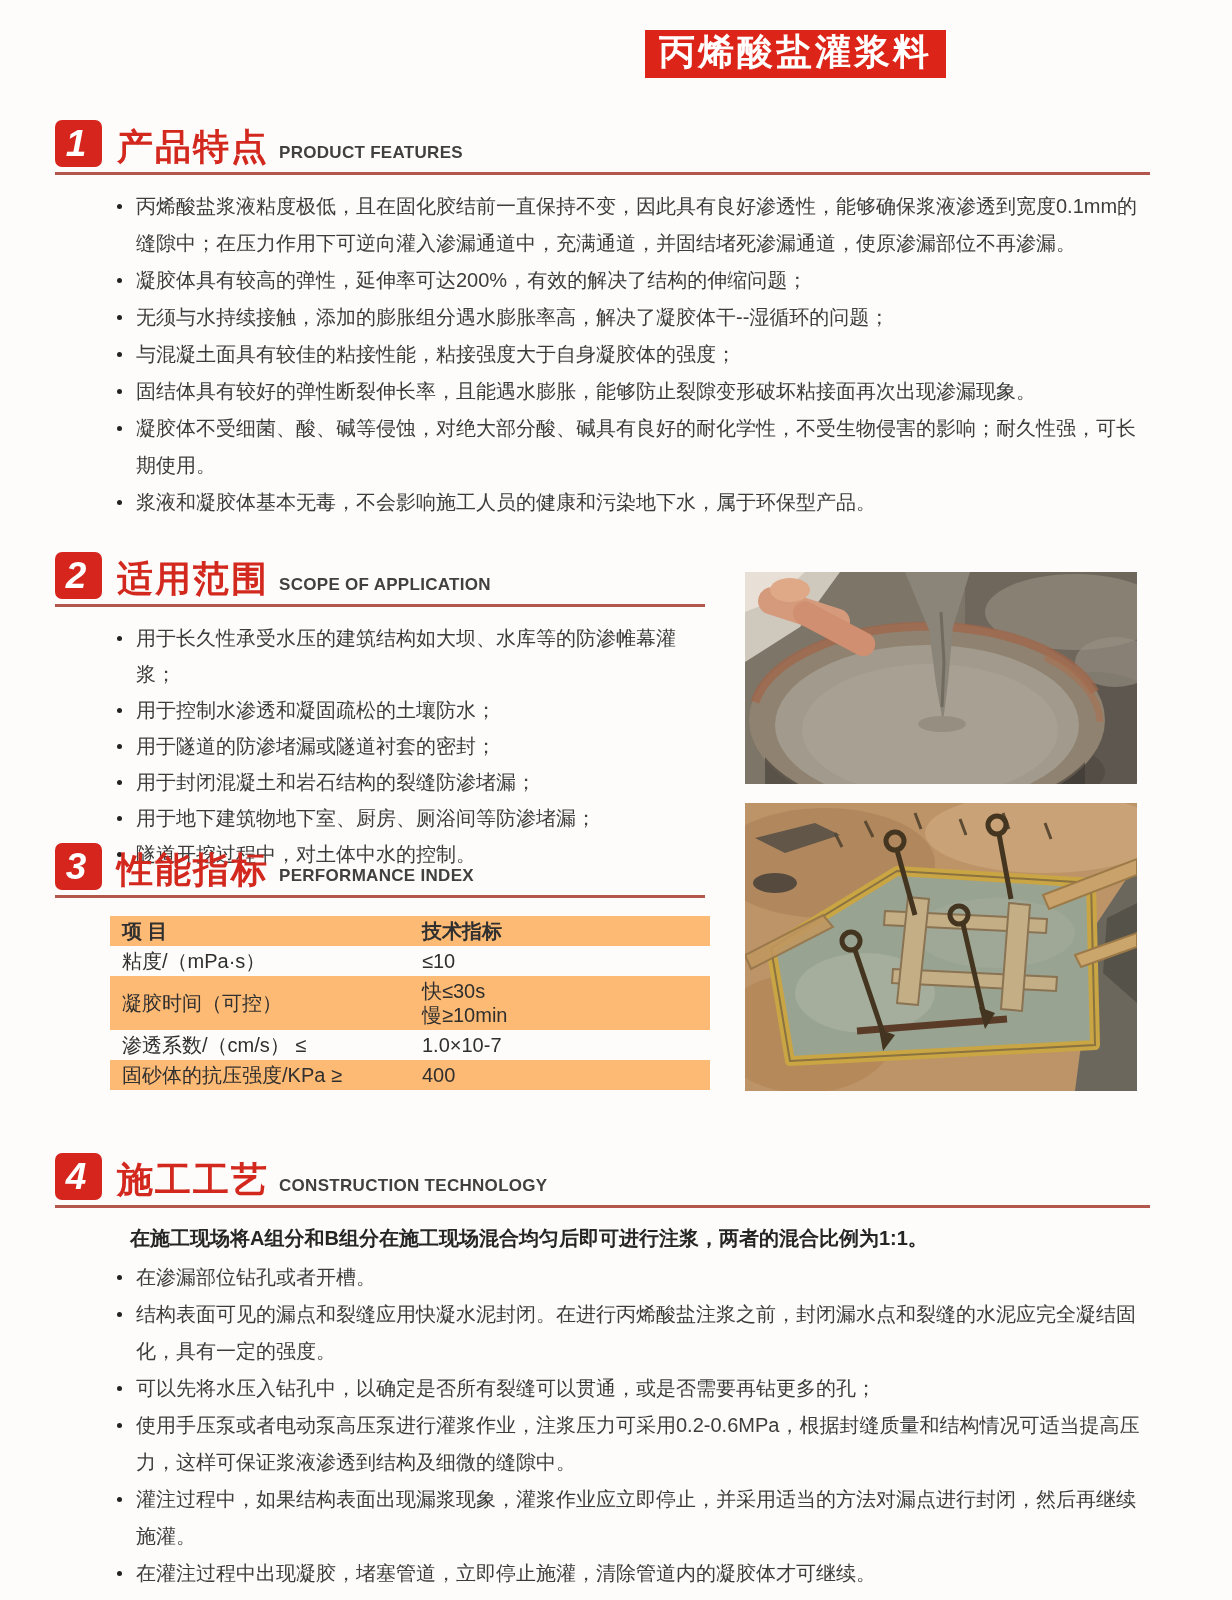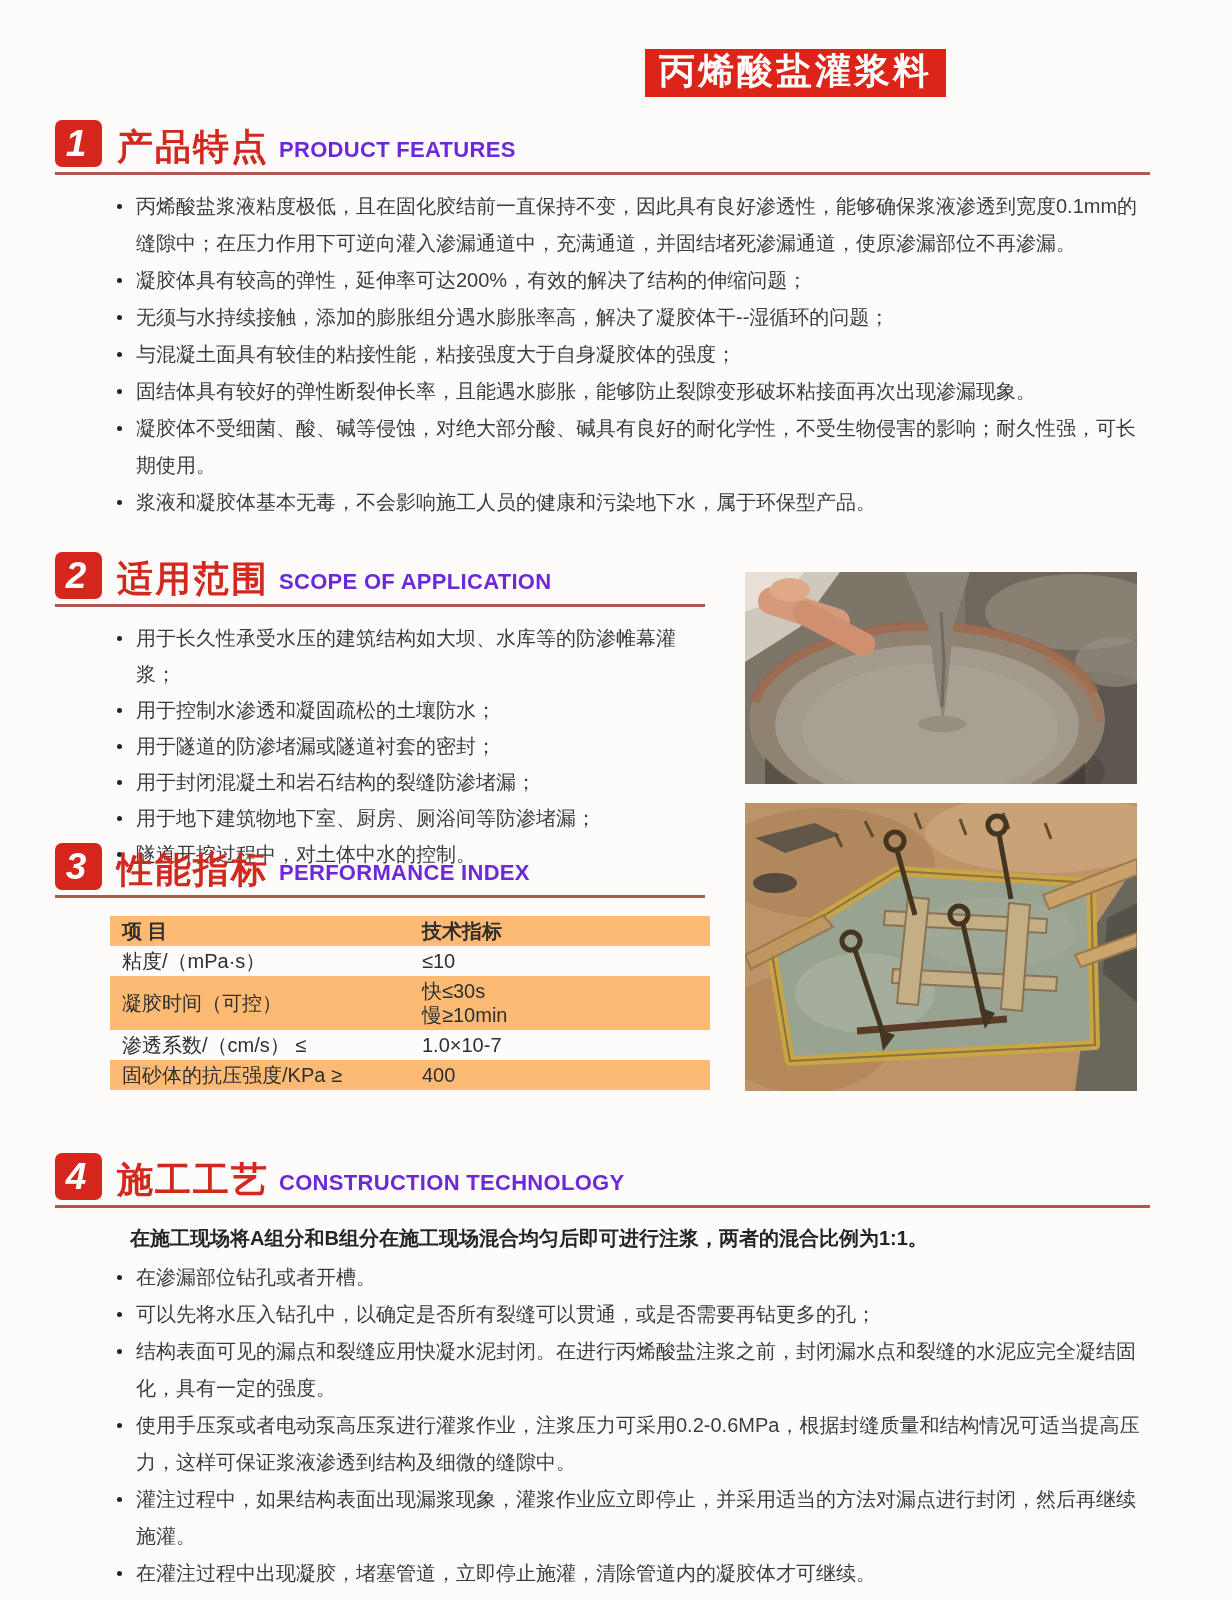--- a/index.html
+++ b/index.html
@@ -5,21 +5,21 @@
   * { margin:0; padding:0; box-sizing:border-box; }
   body { background:#ffffff; }
   .page {
     position:relative; width:1232px; height:1600px;
     background:#fdfcfb; overflow:hidden;
     font-family:"Liberation Sans","DejaVu Sans",sans-serif;
     color:#3c3c3c;
   }
   
   .banner {
-    position:absolute; left:645px; top:49px;
+    position:absolute; left:645px; top:30px;
     background:#dd2418; color:#ffffff;
     font-size:36px; font-weight:bold; letter-spacing:3px;
     padding:2px 14px 6px 14px; line-height:1.1;
   }
   
   .section { position:absolute; }
   .sec-header {
     display:flex; align-items:flex-end;
     border-bottom:3px solid #b3574d; padding-bottom:5px;
   }
@@ -27,21 +27,21 @@
     width:47px; height:47px; background:#d6251d; border-radius:7px;
     color:#ffffff; font-size:37px; font-weight:bold; font-style:italic;
     display:flex; align-items:center; justify-content:center;
     padding-right:5px; flex:0 0 auto;
   }
   .sec-title-zh {
     color:#d3281e; font-size:36px; font-weight:bold;
     margin-left:15px; letter-spacing:2px; line-height:1.15;
   }
   .sec-title-en {
-    color:#6d28d9; font-size:22px; font-weight:bold;
+    color:#404040; font-size:17px; font-weight:bold;
     margin-left:10px; padding-bottom:4px; letter-spacing:0.3px;
   }
   
   .bullets { list-style:none; margin:13px 0 0 55px; font-size:20px; line-height:37px; }
   .bullets li { position:relative; padding-left:26px; }
   .bullets li::before {
     content:""; position:absolute; left:7px; top:16px;
     width:5px; height:5px; border-radius:50%; background:#222222;
   }
   .bullets-tight { line-height:36px; }
@@ -231,21 +231,21 @@
 
   <div class="section" id="section-4">
     <div class="sec-header">
       <div class="sec-num">4</div>
       <div class="sec-title-zh">施工工艺</div>
       <div class="sec-title-en">CONSTRUCTION TECHNOLOGY</div>
     </div>
     <div class="intro">在施工现场将A组分和B组分在施工现场混合均匀后即可进行注浆，两者的混合比例为1:1。</div>
     <ul class="bullets" style="margin-top:7px;">
       <li>在渗漏部位钻孔或者开槽。</li>
+      <li>结构表面可见的漏点和裂缝应用快凝水泥封闭。在进行丙烯酸盐注浆之前，封闭漏水点和裂缝的水泥应完全凝结固化，具有一定的强度。</li>
       <li>可以先将水压入钻孔中，以确定是否所有裂缝可以贯通，或是否需要再钻更多的孔；</li>
-      <li>结构表面可见的漏点和裂缝应用快凝水泥封闭。在进行丙烯酸盐注浆之前，封闭漏水点和裂缝的水泥应完全凝结固化，具有一定的强度。</li>
       <li>使用手压泵或者电动泵高压泵进行灌浆作业，注浆压力可采用0.2-0.6MPa，根据封缝质量和结构情况可适当提高压力，这样可保证浆液渗透到结构及细微的缝隙中。</li>
       <li>灌注过程中，如果结构表面出现漏浆现象，灌浆作业应立即停止，并采用适当的方法对漏点进行封闭，然后再继续施灌。</li>
       <li>在灌注过程中出现凝胶，堵塞管道，立即停止施灌，清除管道内的凝胶体才可继续。</li>
     </ul>
   </div>
 
 </div>
 
 </body></html>

